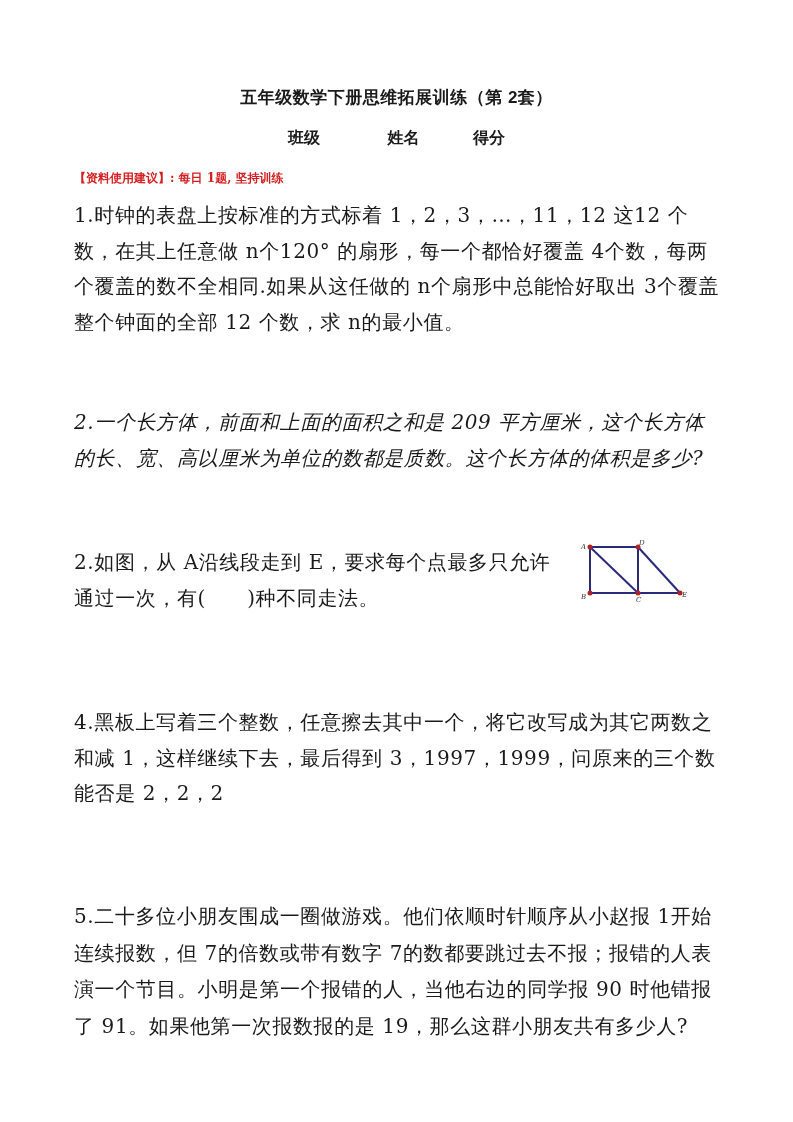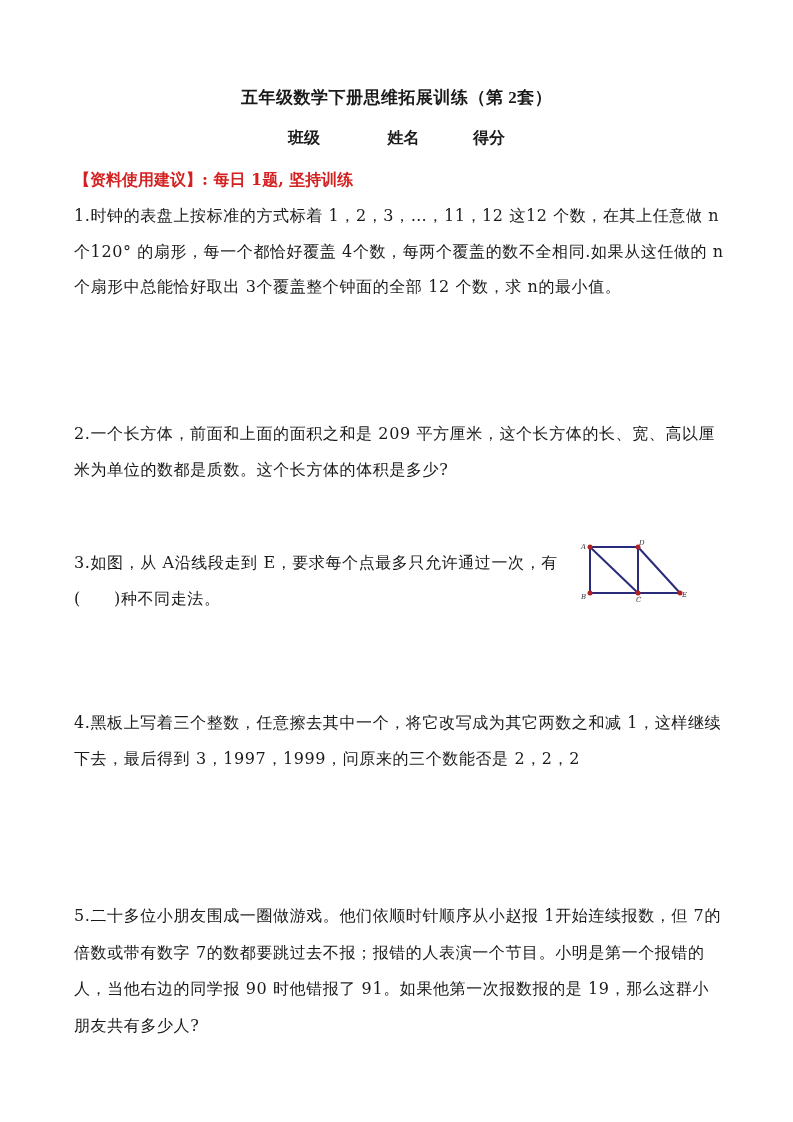--- a/index.html
+++ b/index.html
@@ -1,30 +1,30 @@
 <!DOCTYPE html>
 <html><head>
 <meta charset="utf-8">
 <style>
   html, body { margin: 0; padding: 0; background: #ffffff; }
   body { width: 793px; height: 1122px; position: relative; overflow: hidden;
          font-family: "DejaVu Serif", "Liberation Serif", serif; color: #1a1a1a; }
   .title { position: absolute; top: 86px; left: 0; width: 793px; text-align: center;
-           font-family: Liberation Serif, serif; font-size: 17px; font-weight: bold; letter-spacing: 0.5px; }
+           font-family: Liberation Sans, sans-serif; font-size: 17px; font-weight: bold; letter-spacing: 0.5px; }
   .fields { position: absolute; top: 128px; left: 0; width: 793px; text-align: center;
             font-family: "DejaVu Sans", "Liberation Sans", sans-serif; font-size: 16px; font-weight: bold; }
   .fields span { display: inline-block; }
   .f1 { margin-right: 62px; }
   .f2 { margin-right: 48px; }
   .advice { position: absolute; top: 170px; left: 74px; color: #d42020;
-            font-size: 16px; font-weight: bold; }
-  .q { position: absolute; left: 74px; width: 650px; font-size: 16px; line-height: 35.5px;
+            font-size: 12px; font-weight: bold; }
+  .q { position: absolute; left: 74px; width: 650px; font-size: 20px; line-height: 35.5px;
        letter-spacing: 0.6px; }
   .q1 { top: 198px; }
-  .q2 { top: 416px; }
+  .q2 { top: 405px; font-style: italic; }
   .q3 { top: 545px; width: 490px; }
   .q4 { top: 705px; }
   .q5 { top: 858px; line-height: 36.5px; margin-top: 40px; }
   .fig { position: absolute; left: 578px; top: 537px; width: 112px; height: 66px; }
   .fig text { font-family: "DejaVu Serif", serif; font-style: italic; font-size: 7px; fill: #333; }
 </style>
 </head>
 <body>
 
 <div class="title">五年级数学下册思维拓展训练（第 2套）</div>
@@ -32,21 +32,21 @@
 <div class="fields">
   <span class="f1">班级</span>
   <span class="f2">姓名</span>
   <span>得分</span>
 </div>
 
 <div class="advice">【资料使用建议】: 每日 1题, 坚持训练</div>
 
 <div class="q q1">1.时钟的表盘上按标准的方式标着 1，2，3，…，11，12 这12 个数，在其上任意做 n个120° 的扇形，每一个都恰好覆盖 4个数，每两个覆盖的数不全相同.如果从这任做的 n个扇形中总能恰好取出 3个覆盖整个钟面的全部 12 个数，求 n的最小值。</div>
 <div class="q q2">2.一个长方体，前面和上面的面积之和是 209 平方厘米，这个长方体的长、宽、高以厘米为单位的数都是质数。这个长方体的体积是多少?</div>
-<div class="q q3">3.如图，从 A沿线段走到 E，要求每个点最多只允许通过一次，有(　　)种不同走法。</div>
+<div class="q q3">2.如图，从 A沿线段走到 E，要求每个点最多只允许通过一次，有(　　)种不同走法。</div>
 
 <svg class="fig" viewBox="0 0 112 66">
   <g stroke="#2a2a7a" stroke-width="2" fill="none">
     <line x1="12" y1="10" x2="60" y2="10"></line>
     <line x1="12" y1="10" x2="12" y2="56"></line>
     <line x1="12" y1="10" x2="60" y2="56"></line>
     <line x1="60" y1="10" x2="60" y2="56"></line>
     <line x1="60" y1="10" x2="102" y2="56"></line>
     <line x1="12" y1="56" x2="102" y2="56"></line>
   </g>

